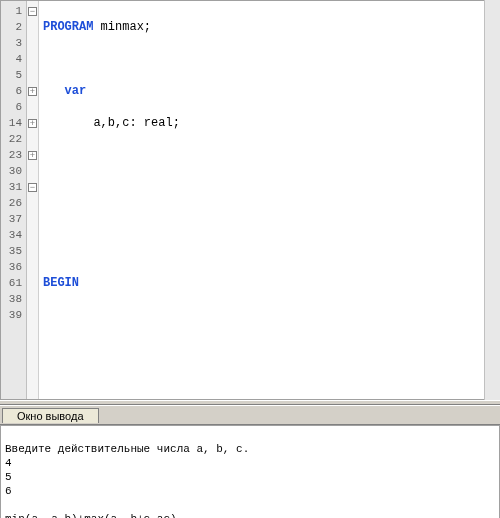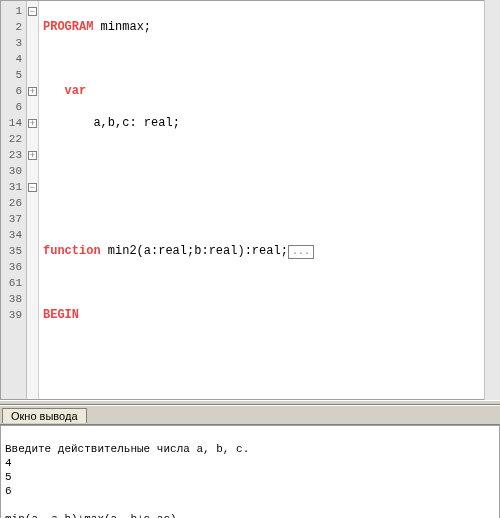--- a/index.html
+++ b/index.html
@@ -5,26 +5,26 @@
   * { margin: 0; padding: 0; box-sizing: border-box; }
   body { font-family: "Courier New", monospace; font-size: 12px; background: #f0f0f0; width: 500px; height: 518px; overflow: hidden; }
   .editor-pane { background: #fff; height: 400px; border: 1px solid #a0a0a0; display: flex; overflow: hidden; }
   .gutter { background: #e8e8e8; width: 26px; border-right: 1px solid #c0c0c0; text-align: right; padding: 2px 4px 2px 0; color: #606060; font-size: 11px; line-height: 16px; }
   .gutter div { height: 16px; }
   .fold-col { width: 12px; background: #f5f5f5; border-right: 1px solid #d0d0d0; padding-top: 2px; }
   .fold-col div { height: 16px; display: flex; align-items: center; justify-content: center; font-size: 9px; color: #808080; cursor: pointer; font-family: sans-serif; }
   .fold-box { border: 1px solid #808080; width: 9px; height: 9px; line-height: 7px; text-align: center; background: #fff; }
   .code { flex: 1; padding: 2px 0 2px 4px; line-height: 16px; white-space: pre; color: #000; }
   .code-line { height: 16px; }
-  .kw { color: #ef4444; font-weight: bold; }
+  .kw { color: #1d4ed8; font-weight: bold; }
   .type { color: #000000; }
   .collapsed-box { border: 1px solid #808080; padding: 0 3px; color: #808080; font-size: 10px; display: inline-block; line-height: 12px; }
   .splitter { height: 5px; background: #d4d0c8; border-top: 1px solid #fff; border-bottom: 1px solid #808080; cursor: ns-resize; }
   .output-header { background: #d4d0c8; border-top: 1px solid #fff; border-bottom: 1px solid #808080; }
-  .output-tab { display: inline-block; background: #ece9d8; border: 1px solid #808080; border-bottom: none; padding: 1px 8px; font-family: Tahoma, sans-serif; font-size: 11px; margin-left: 2px; margin-top: 2px; }
+  .output-tab { display: inline-block; background: #ece9d8; border: 1px solid #808080; border-bottom: none; padding: 1px 14px; font-family: Tahoma, sans-serif; font-size: 11px; margin-left: 2px; margin-top: 2px; }
   .output-body { background: #fff; border: 1px solid #a0a0a0; height: 150px; padding: 2px 4px; font-size: 11px; line-height: 14px; white-space: pre; font-family: "Courier New", monospace; }
   .scrollbar-v { position: absolute; right: 0; top: 0; width: 16px; height: 400px; background: #e8e8e8; border-left: 1px solid #c0c0c0; }
   .editor-wrap { position: relative; }
 </style>
 </head>
 <body>
 
 <div class="editor-wrap">
   <div class="editor-pane">
     <div class="gutter">
@@ -82,21 +82,20 @@
         <div></div>
     </div>
     <div class="code">
 <div class="code-line"><span class="kw">PROGRAM</span><span> minmax;</span></div>
 <div class="code-line"></div>
 <div class="code-line">   <span class="kw">var</span></div>
 <div class="code-line"><span>       a,b,c: </span><span class="type">real</span><span>;</span></div>
 <div class="code-line"></div>
 <div class="code-line"></div>
 <div class="code-line"></div>
-<div class="code-line"><span class="kw">function</span><span> min2(a:</span><span class="type">real</span><span>;b:</span><span class="type">real</span><span>):</span><span class="type">real</span><span>;</span><span class="collapsed-box">...</span></div>
 <div class="code-line"></div>
 <div class="code-line"><span class="kw">BEGIN</span></div>
 
 
 
 
 
 
 
 

